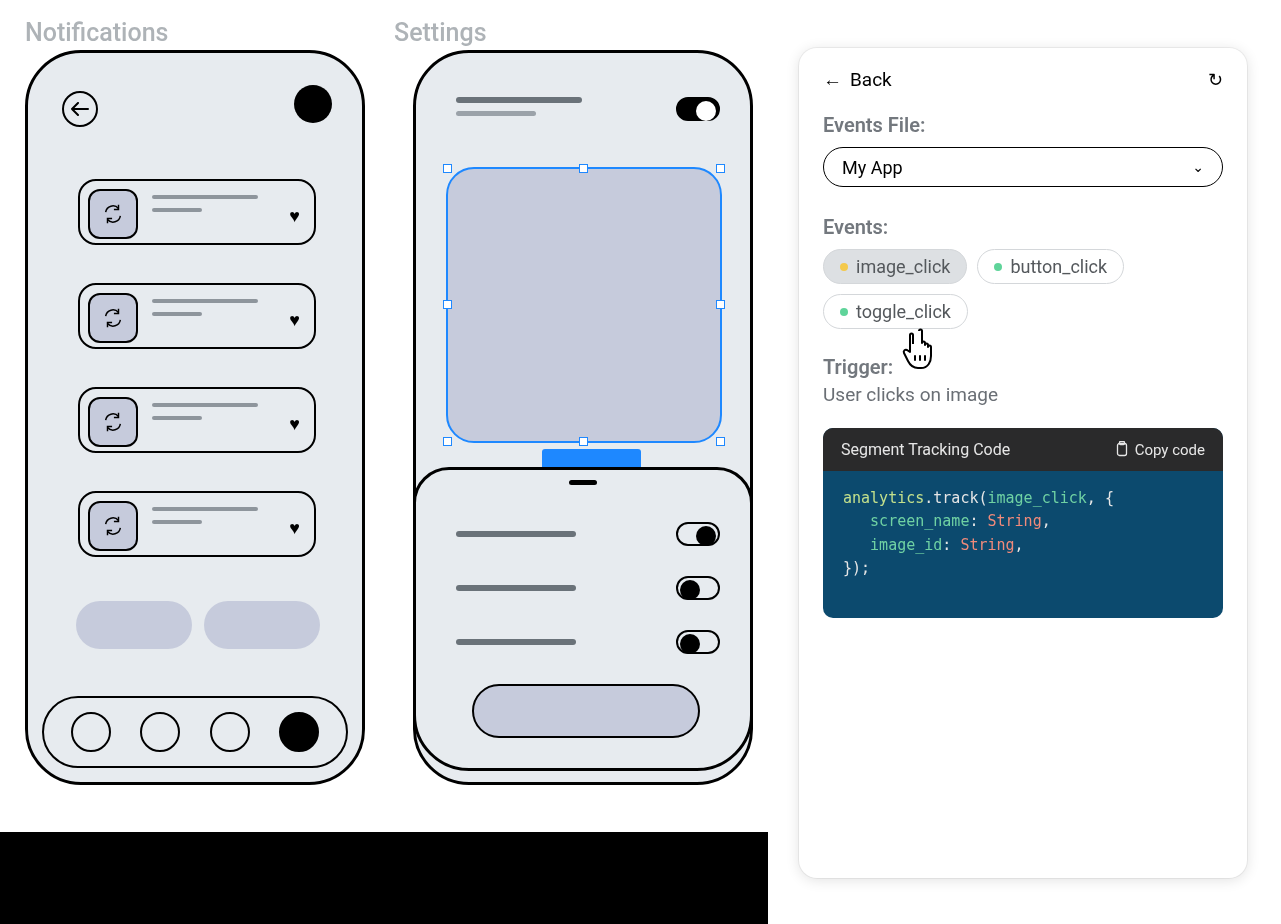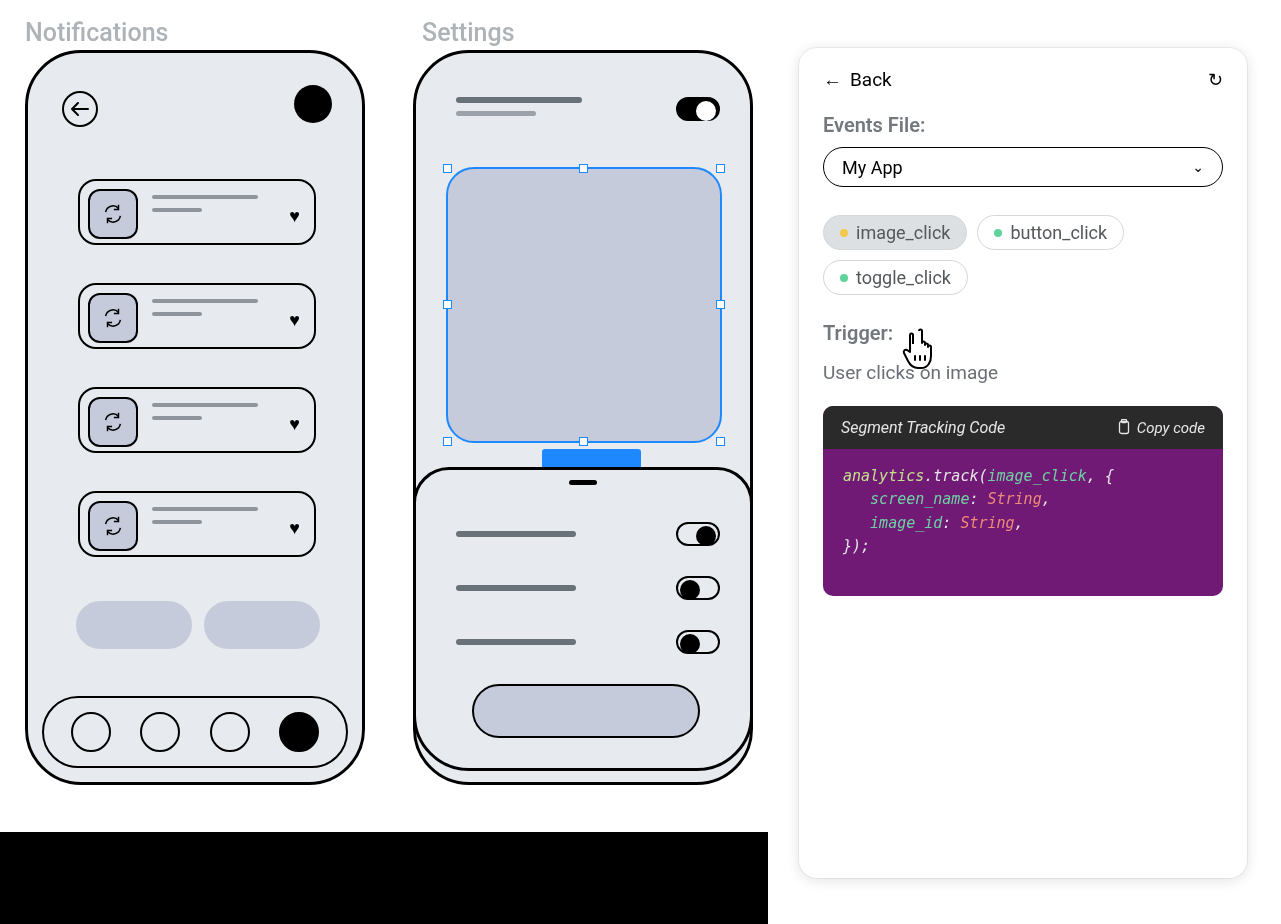--- a/index.html
+++ b/index.html
@@ -136,38 +136,38 @@
   .chip{
     display:flex; align-items:center; gap:8px;
     border:1px solid #d4d7da; border-radius:20px;
     padding:6px 16px; font-size:18px; color:#54585c; cursor:pointer;
   }
   .chip.active{ background:#dde0e3;}
   .dot{ width:8px; height:8px; border-radius:50%;}
   .dot.yellow{ background:#f4c94b;}
   .dot.green{ background:#5fd49a;}
   .trigger-text{ font-size:19px; color:#6a6f75; margin-bottom:22px;}
-  .codebox{ background:#701a75; border-radius:10px; overflow:hidden;font-style:italic;}
+  .codebox{ background:#0c4a6e; border-radius:10px; overflow:hidden;}
   .codehead{ display:flex; align-items:center; justify-content:space-between; padding:12px 18px; background:#2a2a2b;}
   .codehead-title{ color:#e6e6e6; font-size:16px;}
   .copy{ color:#e6e6e6; font-size:15px; display:flex; gap:6px; cursor:pointer;}
   .codebody{ padding:16px 20px 38px 20px; font-family: ui-monospace,Menlo,monospace; font-size:15px; line-height:1.55; color:#e6e6e6; white-space:pre;}
   .tok-a{ color:#e6e6e6;} .tok-m{color:#c3e08c;} .tok-p{color:#6fd1a3;} .tok-t{color:#f08a7a;}
 
   .cursor-hand{
     position:absolute; pointer-events:none;
   }
 
   svg{display:block;}
 </style>
 </head>
 <body>
 
 <div class="mockup-label" style="left:25px; top:18px;">Notifications</div>
-<div class="mockup-label" style="left:422px; top:18px;">Settings</div>
+<div class="mockup-label" style="left:394px; top:18px;">Settings</div>
 
 <div class="phone p1">
   <div class="back-btn">
     <svg width="18" height="14" viewBox="0 0 18 14">
         <path d="M7 1 1 7l6 6M1 7h16" stroke="#000" stroke-width="2" fill="none" stroke-linecap="round" stroke-linejoin="round"></path>
       </svg>
   </div>
   <div class="avatar"></div>
 
   <div class="notif n1">
@@ -280,36 +280,37 @@
       </div>
       <div class="refresh">↻</div>
     </div>
 
     <div class="label">Events File:</div>
     <div class="select">
       <span>My App</span>
       <span class="chev">⌄</span>
     </div>
 
+    <div class="label">Events:</div>
     <div class="chips" id="chips">
         <div class="chip active">
           <span class="dot yellow"></span>
           <span>image_click</span>
         </div>
         <div class="chip">
           <span class="dot green"></span>
           <span>button_click</span>
         </div>
         <div class="chip">
           <span class="dot green"></span>
           <span>toggle_click</span>
         </div>
       </div>
 
-    <div class="label" style="margin-bottom:16px;">Trigger:</div>
+    <div class="label" style="margin-bottom:4px;">Trigger:</div>
     <div class="trigger-text">User clicks on image</div>
 
     <div class="codebox">
       <div class="codehead">
         <div class="codehead-title">Segment Tracking Code</div>
         <div class="copy">
           <span>
             <svg width="14" height="16" viewBox="0 0 14 16">
                 <rect x="2.5" y="2.5" width="9" height="12" rx="2" stroke="#e6e6e6" fill="none" stroke-width="1.3"></rect>
                 <rect x="4.5" y="0.5" width="5" height="3" rx="1" stroke="#e6e6e6" fill="none" stroke-width="1.3"></rect>

